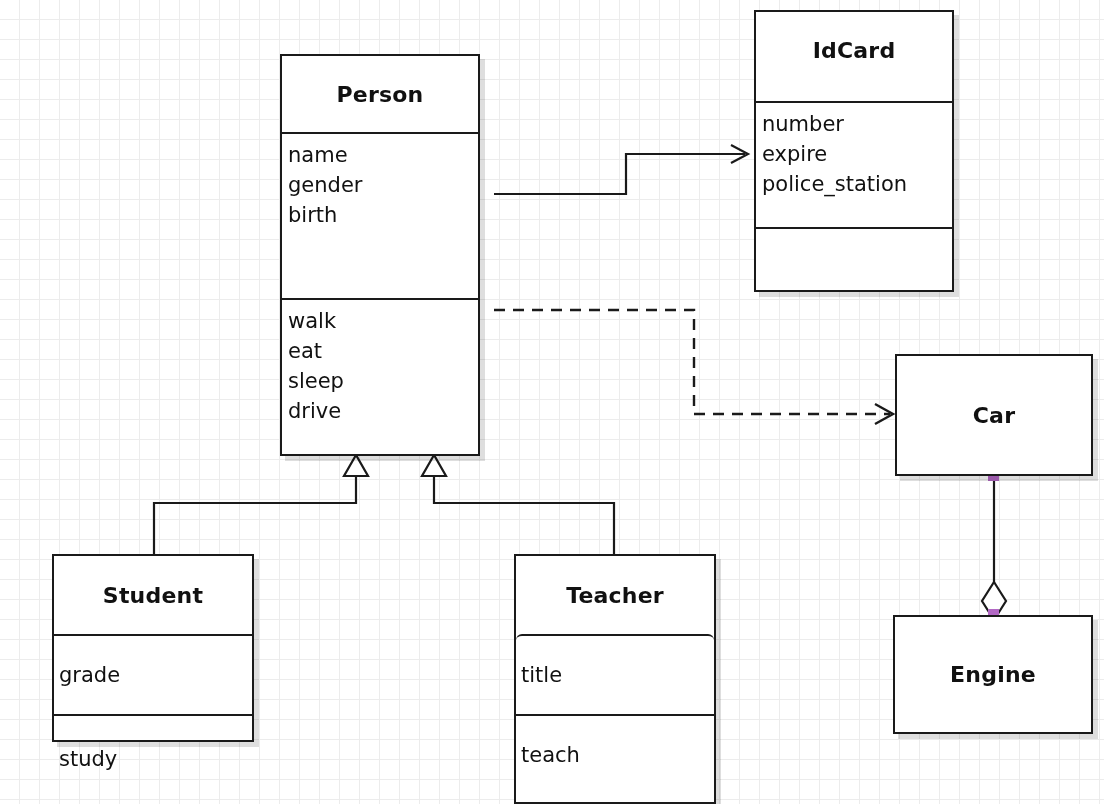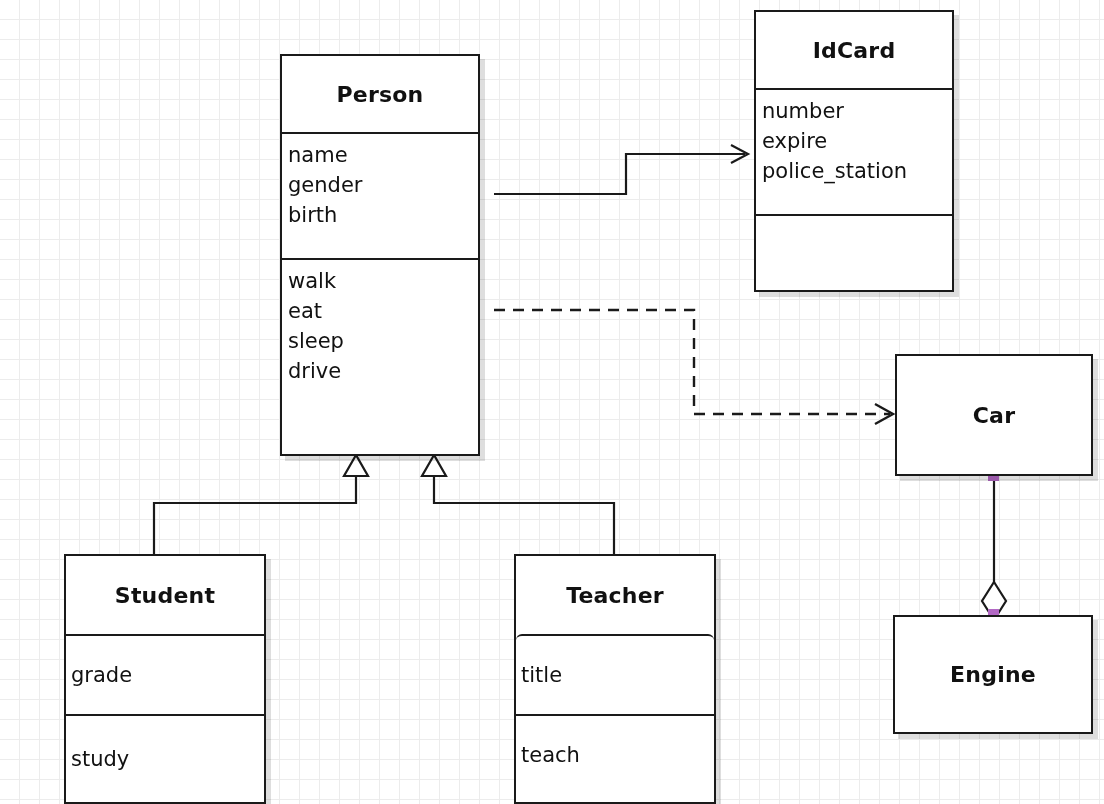--- a/index.html
+++ b/index.html
@@ -106,35 +106,35 @@
   </svg>
 
   <div class="handle" style="left:988px; top:470px;"></div>
   <div class="handle" style="left:988px; top:609px;"></div>
 
   <div class="uml-class" style="left:280px; top:54px; width:200px; height:402px;">
     <div class="compartment class-title" style="height:76px;">Person</div>
     <div class="compartment member-list" style="height: 126px; white-space: pre;">name
 gender
 birth</div>
-    <div class="compartment member-list" style="height: 196px; white-space: pre;">walk
+    <div class="compartment member-list" style="height: 196px; white-space: pre; margin-top: 40px;">walk
 eat
 sleep
 drive</div>
   </div>
 
   <div class="uml-class" style="left:754px; top:10px; width:200px; height:282px;">
     <div class="compartment class-title" style="height:76px;">IdCard</div>
-    <div class="compartment member-list" style="height: 126px; white-space: pre;">number
+    <div class="compartment member-list" style="height: 126px; white-space: pre; margin-top: 13px;">number
 expire
 police_station</div>
     <div class="compartment member-list" style="height: 76px; white-space: pre;"></div>
   </div>
 
-  <div class="uml-class" style="left:64px; top:554px; width:202px; height:250px;">
+  <div class="uml-class" style="left:52px; top:554px; width:202px; height:188px;">
     <div class="compartment class-title" style="height:78px;">Student</div>
     <div class="compartment member-block" style="height:80px;">grade</div>
     <div class="compartment member-block" style="height:88px;">study</div>
   </div>
 
   <div class="uml-class" style="left:514px; top:554px; width:202px; height:250px;">
     <div class="compartment class-title" style="height:78px;">Teacher</div>
     <div class="compartment member-block" style="height:80px;border-radius:6px;">title</div>
     <div class="compartment member-block" style="height:80px;">teach</div>
   </div>

